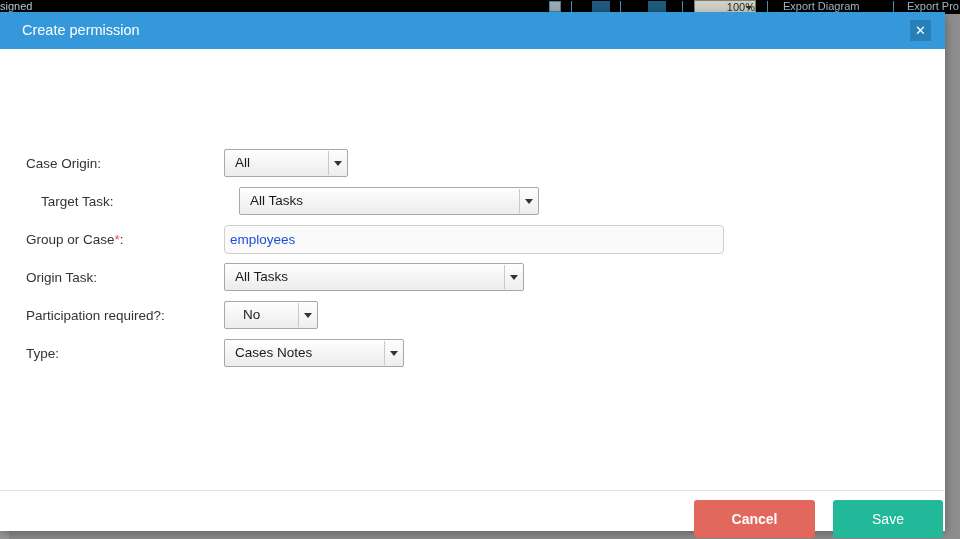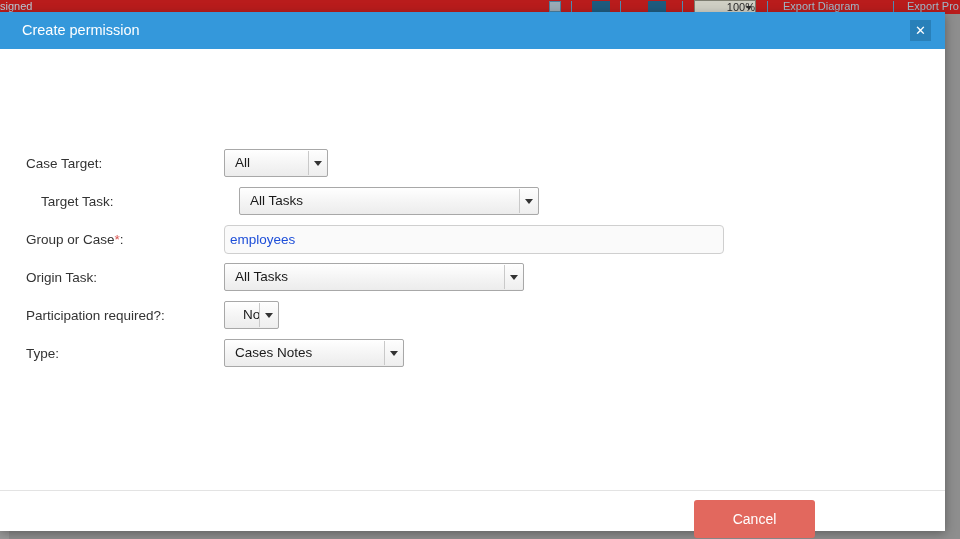--- a/index.html
+++ b/index.html
@@ -16,21 +16,21 @@
   #app-backdrop {
     position: absolute;
     left: 0; top: 0;
     width: 960px; height: 539px;
     background: #8e8e8e;
   }
   #bg-toolbar {
     position: absolute;
     left: 0; top: 0;
     width: 960px; height: 14px;
-    background: #b91c1c;
+    background: #000000;
     overflow: hidden;
   }
   #bg-toolbar .tb-text {
     position: absolute;
     top: -1px;
     font-size: 11px;
     color: #9fb9c9;
     white-space: nowrap;
     line-height: 14px;
   }
@@ -221,20 +221,21 @@
     border-radius: 3px;
     color: #ffffff;
     font-size: 14px;
     cursor: pointer;
     font-family: "Liberation Sans", sans-serif;
   }
   #cancel-button {
     right: 130px;
     width: 121px;
     background: #e2685e;
+    font-weight: bold;
   }
   #save-button {
     right: 2px;
     width: 110px;
     background: #22b99a;
   }
 </style>
 </head>
 <body>
 
@@ -269,22 +270,22 @@
 <div id="modal">
 
   <div id="modal-header">
     <span id="modal-title">Create permission</span>
     <button id="close-button">✕</button>
   </div>
 
   <div id="modal-body">
 
     <div class="form-row" style="top:98px;">
-      <span class="form-label">Case Target:</span>
-      <div class="sel" style="left:224px; width:104px; top:2px;">
+      <span class="form-label">Case Origin:</span>
+      <div class="sel" style="left:224px; width:124px; top:2px;">
         <span>All</span>
         <span class="arrowbox"></span>
       </div>
     </div>
 
     <div class="form-row" style="top:136px;margin-left:15px;">
       <span class="form-label">Target Task:</span>
       <div class="sel" style="left:224px; width:300px; top:2px;">
         <span>All Tasks</span>
         <span class="arrowbox"></span>
@@ -299,33 +300,34 @@
     <div class="form-row" style="top:212px;">
       <span class="form-label">Origin Task:</span>
       <div class="sel" style="left:224px; width:300px; top:2px;">
         <span>All Tasks</span>
         <span class="arrowbox"></span>
       </div>
     </div>
 
     <div class="form-row" style="top:250px;">
       <span class="form-label">Participation required?:</span>
-      <div class="sel" style="left:224px; width:55px; top:2px;padding-left:18px;">
+      <div class="sel" style="left:224px; width:94px; top:2px;padding-left:18px;">
         <span>No</span>
         <span class="arrowbox"></span>
       </div>
     </div>
 
     <div class="form-row" style="top:288px;">
       <span class="form-label">Type:</span>
       <div class="sel" style="left:224px; width:180px; top:2px;">
         <span>Cases Notes</span>
         <span class="arrowbox"></span>
       </div>
     </div>
 
   </div>
 
   <div id="modal-footer">
     <button class="btn" id="cancel-button">Cancel</button>
+    <button class="btn" id="save-button">Save</button>
   </div>
 
 </div>
 
 </body></html>

